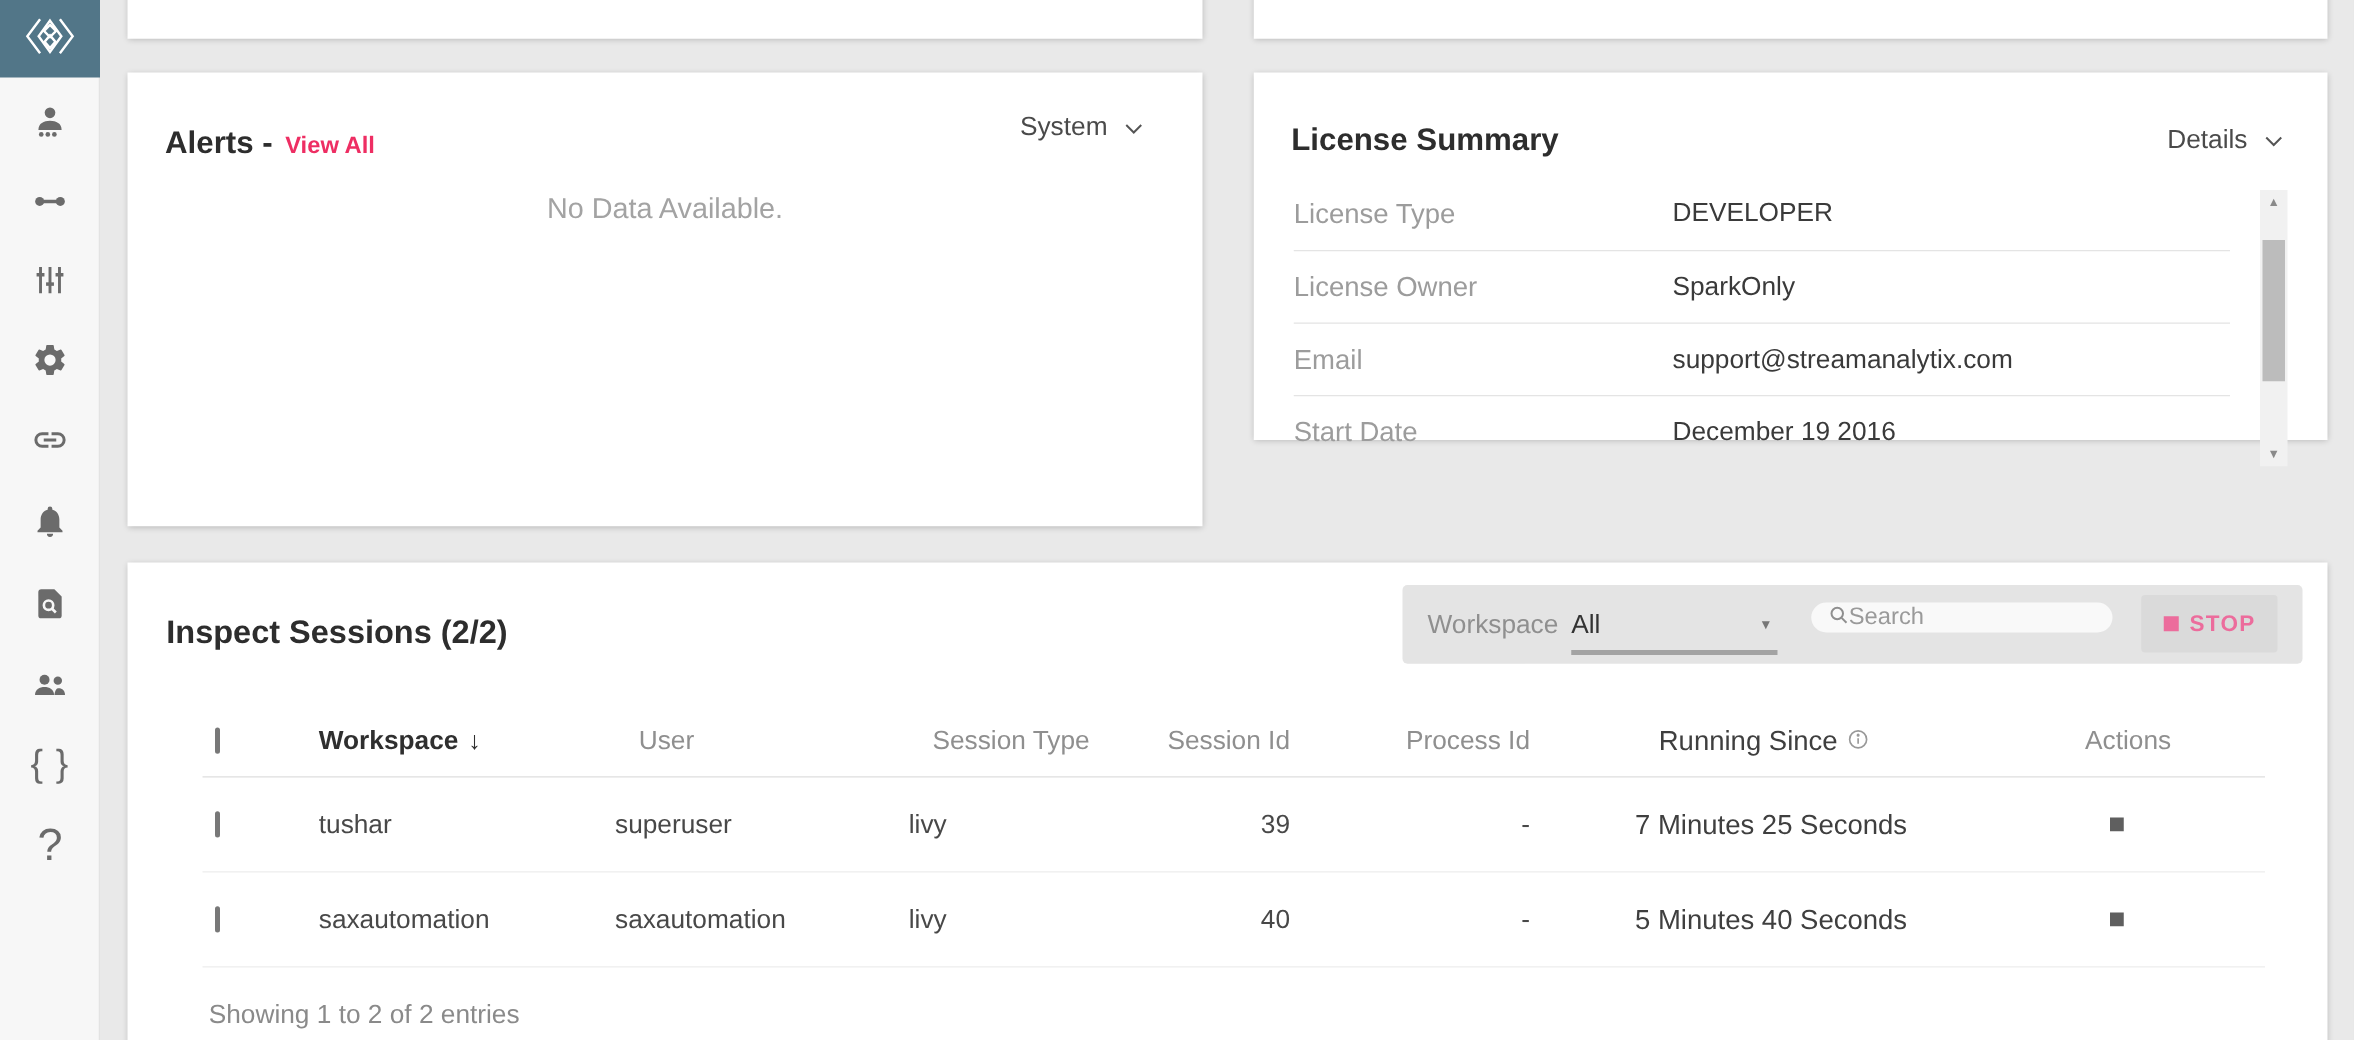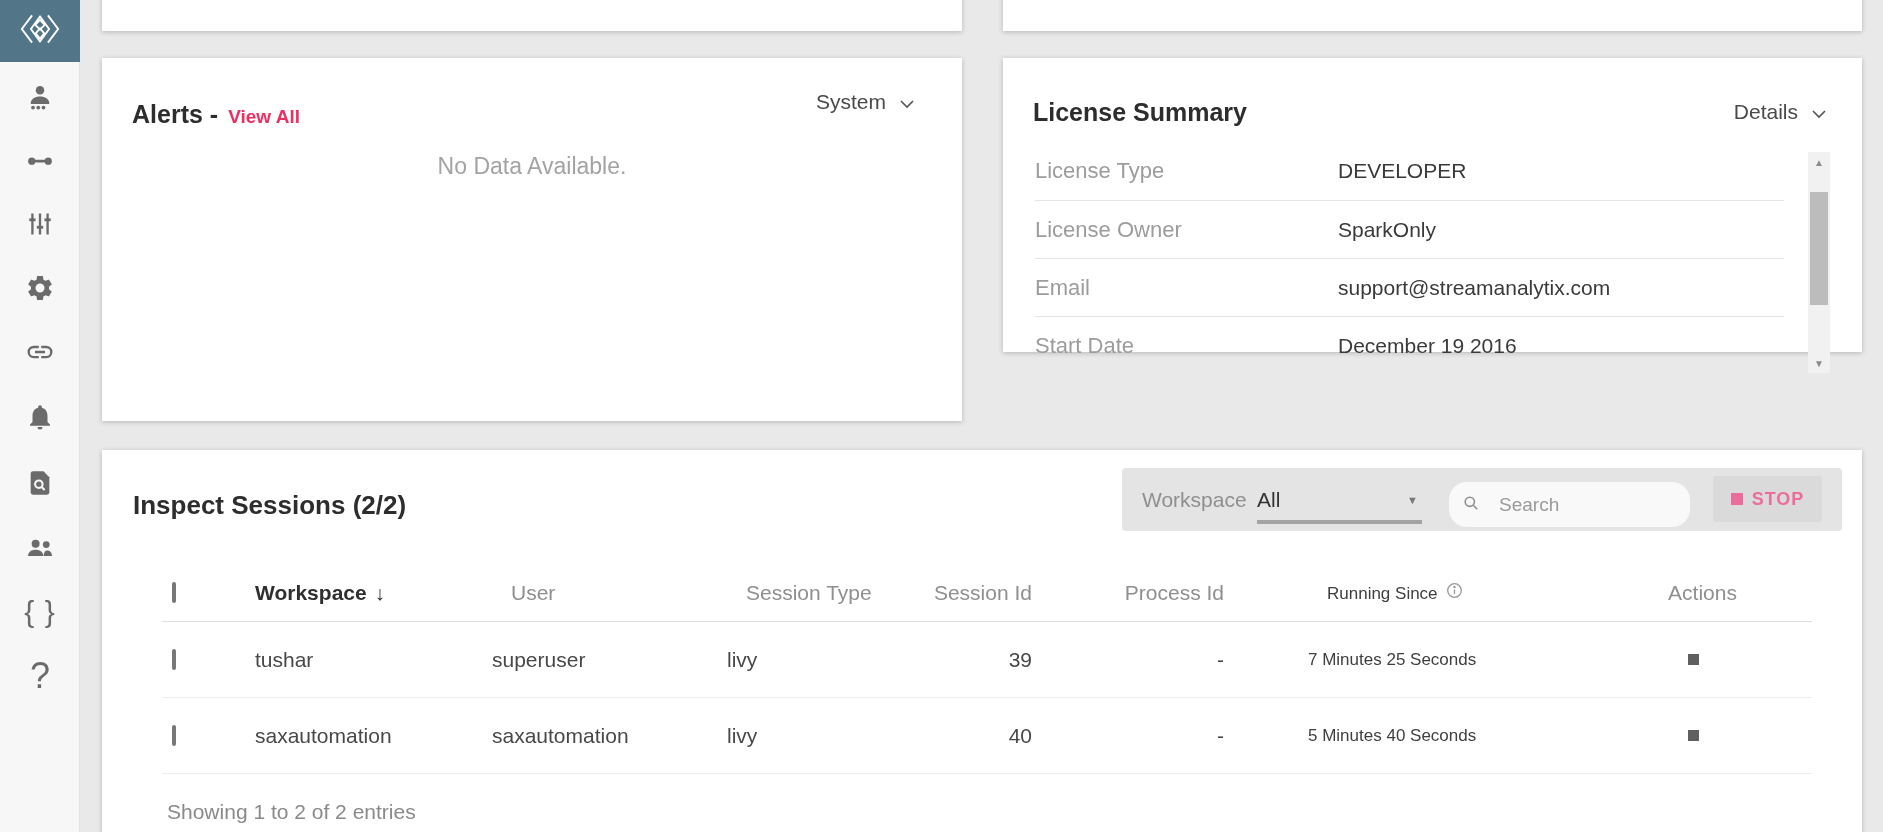--- a/index.html
+++ b/index.html
@@ -34,37 +34,37 @@
   .sb-arrow { position:absolute; left:0; width:22px; height:20px; display:flex; align-items:center; justify-content:center; font-size:10px; color:#8a8a8a; cursor:pointer; }
   .sb-thumb { position:absolute; left:2px; width:18px; top:40px; height:113px; background:#bcbcbc; cursor:pointer; }
 
   
   .sess-title { position:absolute; left:31px; top:40px; font-size:26px; font-weight:bold; color:#2d2d2d; }
   .filter-bar { position:absolute; left:1020px; top:18px; width:720px; height:63px; background:#e4e4e4; border-radius:4px; }
   .fb-label { position:absolute; left:20px; top:0; height:63px; display:flex; align-items:center; font-size:21px; color:#8f8f8f; }
   .fb-select { position:absolute; left:135px; top:12px; width:165px; height:44px; border-bottom:4px solid #a3a3a3; display:flex; align-items:center; justify-content:space-between; cursor:pointer; }
   .fb-select .val { font-size:21px; color:#333; }
   .fb-select .caret { font-size:11px; color:#777; margin-right:4px; }
-  .fb-search { position:absolute; left:327px; top:14px; width:241px; height:45px; background:#f9f9f9; border-radius:18px; display:flex; align-items:center; padding:0 14px; gap:20px; }
+  .fb-search { position:absolute; left:327px; top:14px; width:241px; height:24px; background:#f9f9f9; border-radius:18px; display:flex; align-items:center; padding:0 14px; gap:0; }
   .fb-search input { border:none; outline:none; background:transparent; font-size:19px; color:#555; width:170px; font-family:"Liberation Sans", sans-serif; }
   .fb-search input::placeholder { color:#9a9a9a; }
   .stop-btn { position:absolute; left:591px; top:8px; width:109px; height:46px; background:#dadada; border:none; border-radius:3px; display:flex; align-items:center; justify-content:center; gap:9px; cursor:pointer; }
   .stop-btn .sq { width:12px; height:12px; background:#ec6c9c; }
   .stop-btn .txt { font-size:18px; font-weight:bold; letter-spacing:1px; color:#ec6c9c; font-family:"Liberation Sans", sans-serif; }
 
   .sess-table { position:absolute; left:60px; top:115px; width:1650px; }
   .t-row { display:grid; grid-template-columns:93px 237px 235px 185px 120px 192px 350px 1fr; align-items:center; }
   .t-head { height:57px; border-bottom:1px solid #dedede; }
   .t-data { height:76px; border-bottom:1px solid #ededed; }
   .th { font-size:21px; color:#8f8f8f;margin-left:19px; }
   .th-sorted { font-size:21px; color:#2f2f2f; font-weight:bold; display:flex; align-items:center; gap:8px; cursor:pointer; }
   .sort-glyph { font-size:20px; color:#2f2f2f; }
   .td { font-size:21px; color:#484848; }
   .num { text-align:right; }
-  .since-col { padding-left:84px; font-size:17px; color:#3f3f3f; }
+  .since-col { padding-left:84px; font-size:22px; color:#3f3f3f; }
   .act-col { display:flex; justify-content:center; }
   .cbx { width:21px; height:21px; border:2px solid #787878; border-radius:3px; background:#fff; margin-left:10px; cursor:pointer; }
   .action-sq { width:11px; height:11px; background:#5f5f5f; cursor:pointer; }
   .info-ic { display:inline-block; margin-left:8px; cursor:pointer; }
   .tbl-footer { padding:26px 0 0 5px; font-size:21px; color:#8a8a8a; }
 </style>
 </head>
 <body>
 
 <div id="stage">

